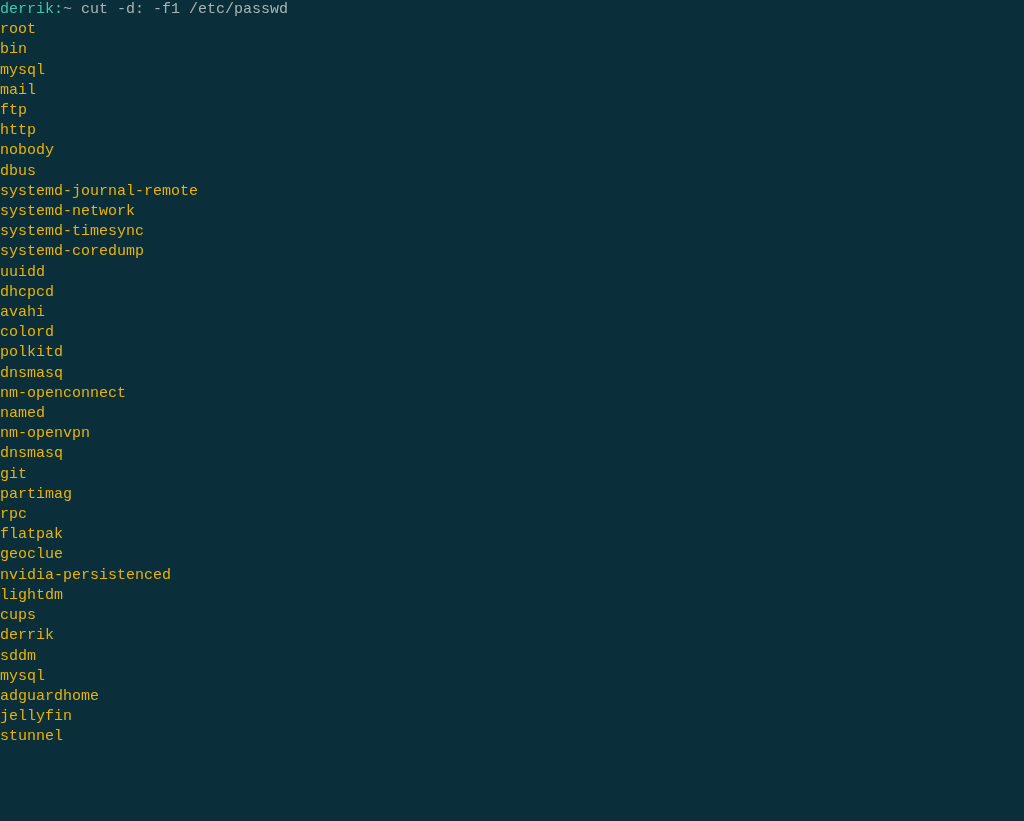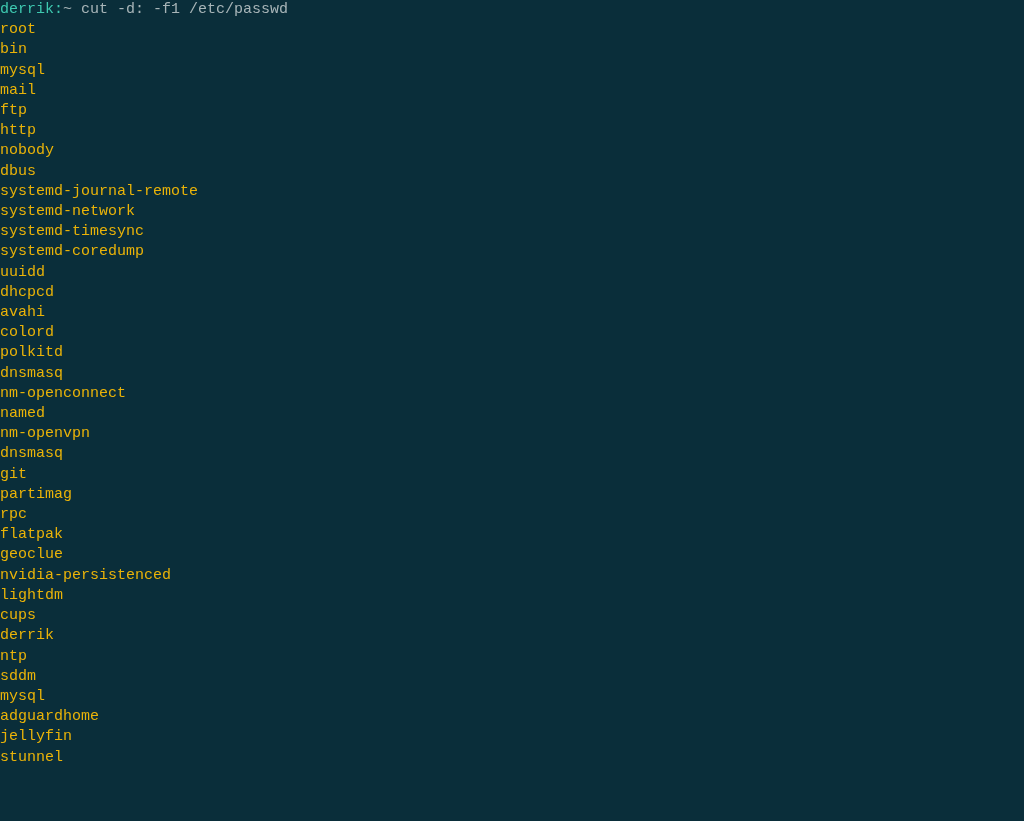--- a/index.html
+++ b/index.html
@@ -71,20 +71,19 @@
       <div class="output-line">dnsmasq</div>
       <div class="output-line">git</div>
       <div class="output-line">partimag</div>
       <div class="output-line">rpc</div>
       <div class="output-line">flatpak</div>
       <div class="output-line">geoclue</div>
       <div class="output-line">nvidia-persistenced</div>
       <div class="output-line">lightdm</div>
       <div class="output-line">cups</div>
       <div class="output-line">derrik</div>
-      <div class="output-line">ntp</div>
       <div class="output-line">sddm</div>
       <div class="output-line">mysql</div>
       <div class="output-line">adguardhome</div>
       <div class="output-line">jellyfin</div>
       <div class="output-line">stunnel</div>
     </div>
 </div>
 
 </body></html>

